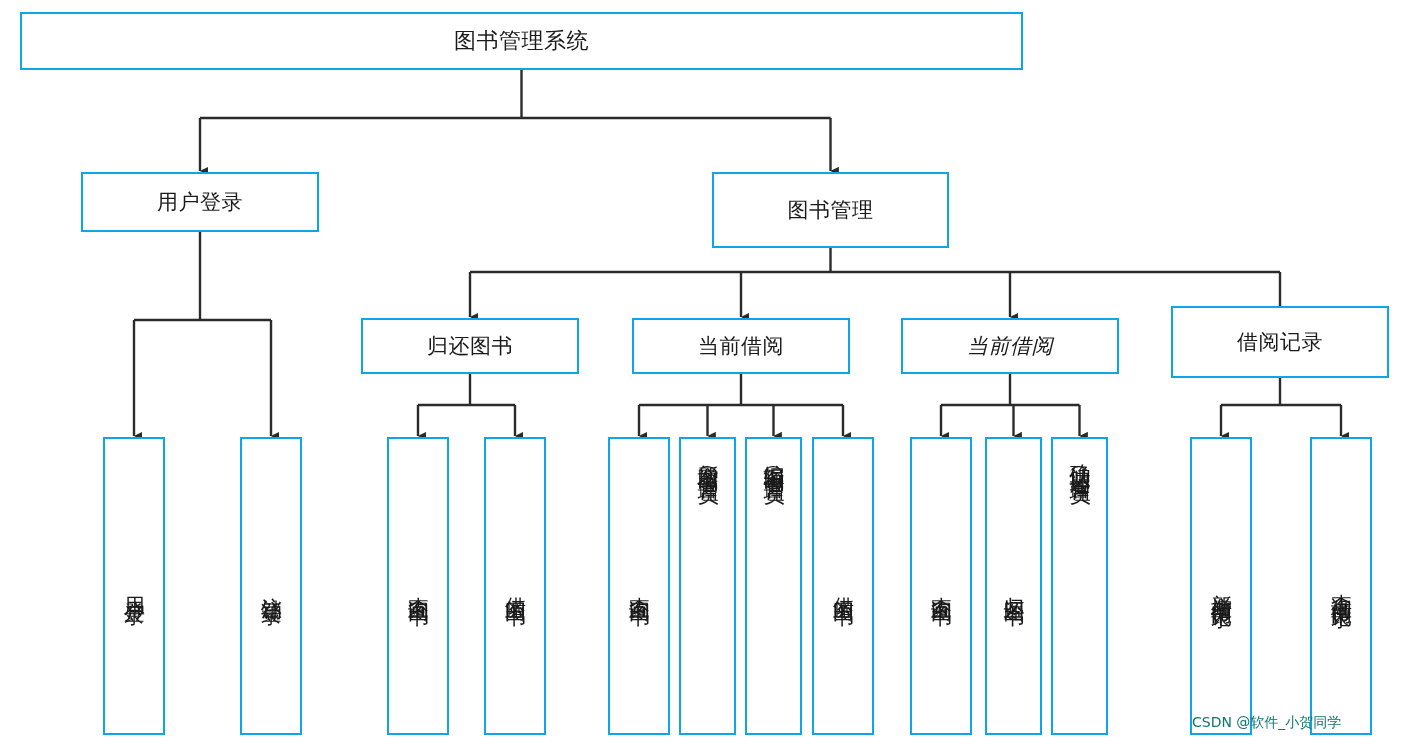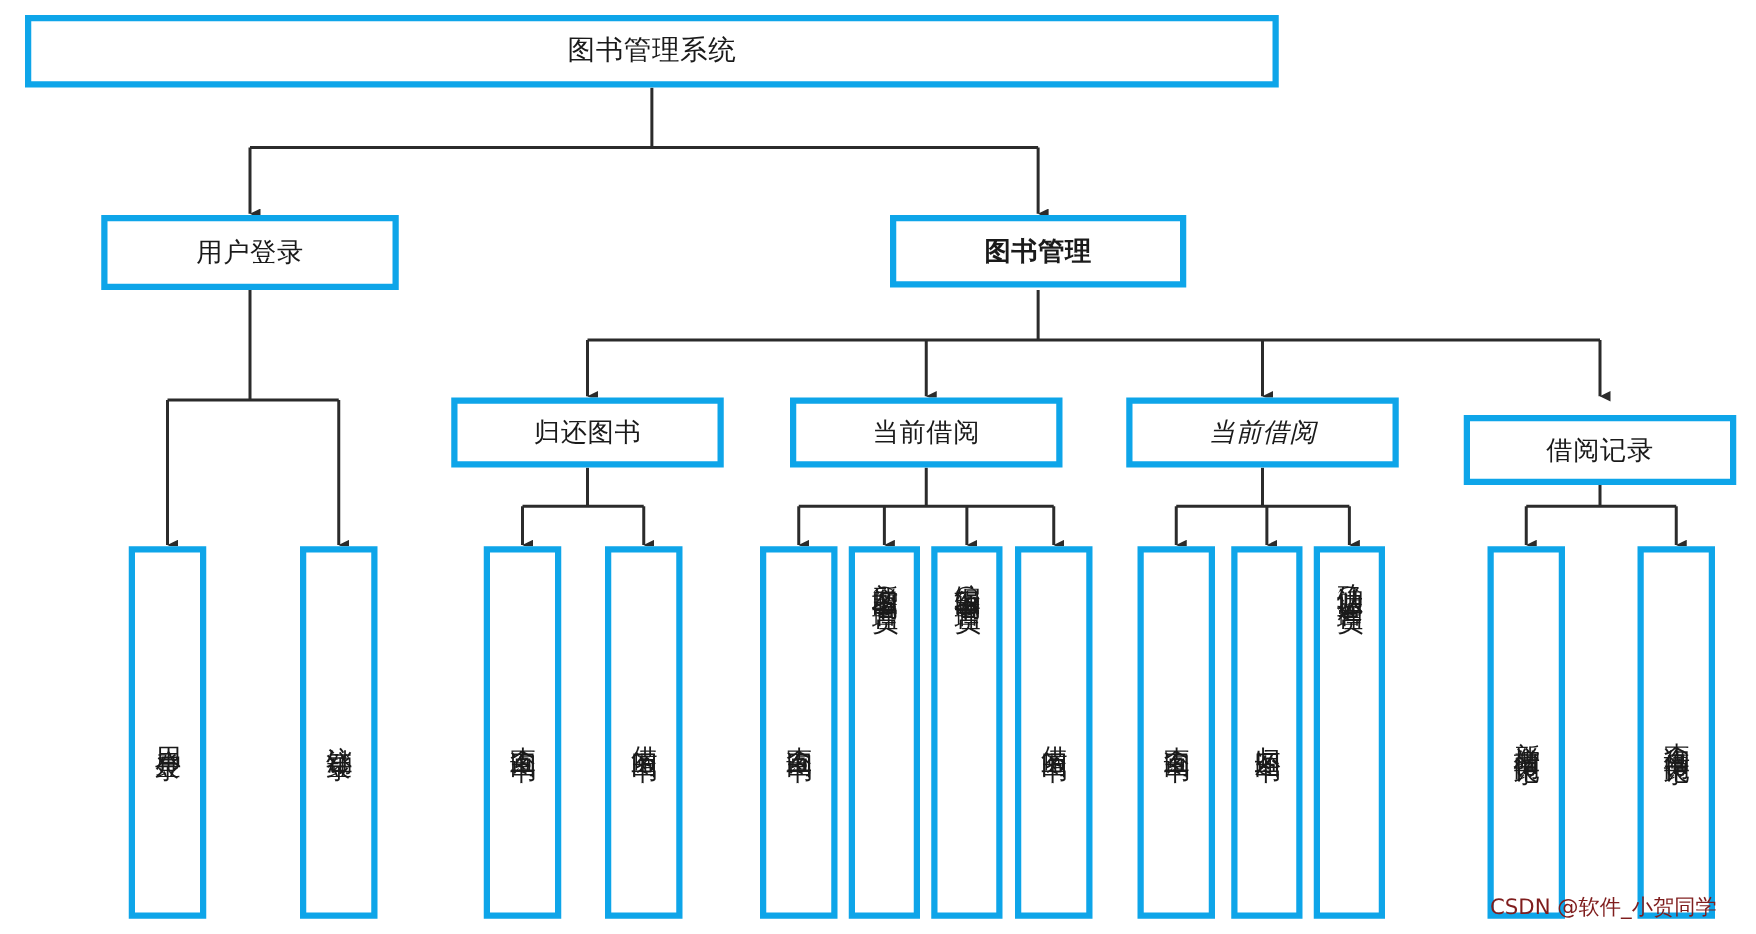--- a/index.html
+++ b/index.html
@@ -23,21 +23,21 @@
     left: 0;
     top: 0;
     width: 1405px;
     height: 747px;
     pointer-events: none;
   }
   .node {
     position: absolute;
     box-sizing: border-box;
     background: #ffffff;
-    border: 5px solid #0ea5e9;
+    border: 2px solid #0ea5e9;
     display: flex;
     align-items: center;
     justify-content: center;
     overflow: hidden;
   }
   .node-label {
     color: #1a1a1a;
     line-height: 1.18;
     text-align: center;
     white-space: pre;
@@ -64,22 +64,22 @@
     letter-spacing: 3px;
     line-height: 1;
   }
   
   .node.vert.centered {
     align-items: center;
     padding-top: 0;
   }
   .watermark {
     position: absolute;
-    color: #7f1d1d;
-    font-size: 17px;
+    color: #0f766e;
+    font-size: 14px;
     white-space: nowrap;
     font-family: "DejaVu Sans", "Liberation Sans", sans-serif;
     user-select: none;
   }
 </style>
 </head>
 <body>
 
 <div id="diagram-root">
 
@@ -126,33 +126,33 @@
       </g>
   </svg>
 
   <div id="node-layer">
       <div class="node horiz root" style="left: 20px; top: 12px; width: 1003px; height: 58px;">
         <span class="node-label">图书管理系统</span>
       </div>
       <div class="node horiz" style="left: 81px; top: 172px; width: 238px; height: 60px;">
         <span class="node-label">用户登录</span>
       </div>
-      <div class="node horiz" style="left: 712px; top: 172px; width: 237px; height: 58px; font-weight: bold;">
+      <div class="node horiz" style="left: 712px; top: 172px; width: 237px; height: 76px;">
         <span class="node-label">图书管理</span>
       </div>
       <div class="node horiz" style="left: 361px; top: 318px; width: 218px; height: 56px;">
         <span class="node-label">归还图书</span>
       </div>
       <div class="node horiz" style="left: 632px; top: 318px; width: 218px; height: 56px;">
         <span class="node-label">当前借阅</span>
       </div>
       <div class="node horiz" style="left: 901px; top: 318px; width: 218px; height: 56px; font-style: italic;">
         <span class="node-label">当前借阅</span>
       </div>
-      <div class="node horiz" style="left: 1171px; top: 332px; width: 218px; height: 56px;">
+      <div class="node horiz" style="left: 1171px; top: 306px; width: 218px; height: 72px;">
         <span class="node-label">借阅记录</span>
       </div>
       <div class="node vert centered" style="left: 103px; top: 437px; width: 62px; height: 298px;">
         <span class="node-label">用户登录</span>
       </div>
       <div class="node vert centered" style="left: 240px; top: 437px; width: 62px; height: 298px;">
         <span class="node-label">注销登录</span>
       </div>
       <div class="node vert centered" style="left: 387px; top: 437px; width: 62px; height: 298px;">
         <span class="node-label">查询图书</span>

